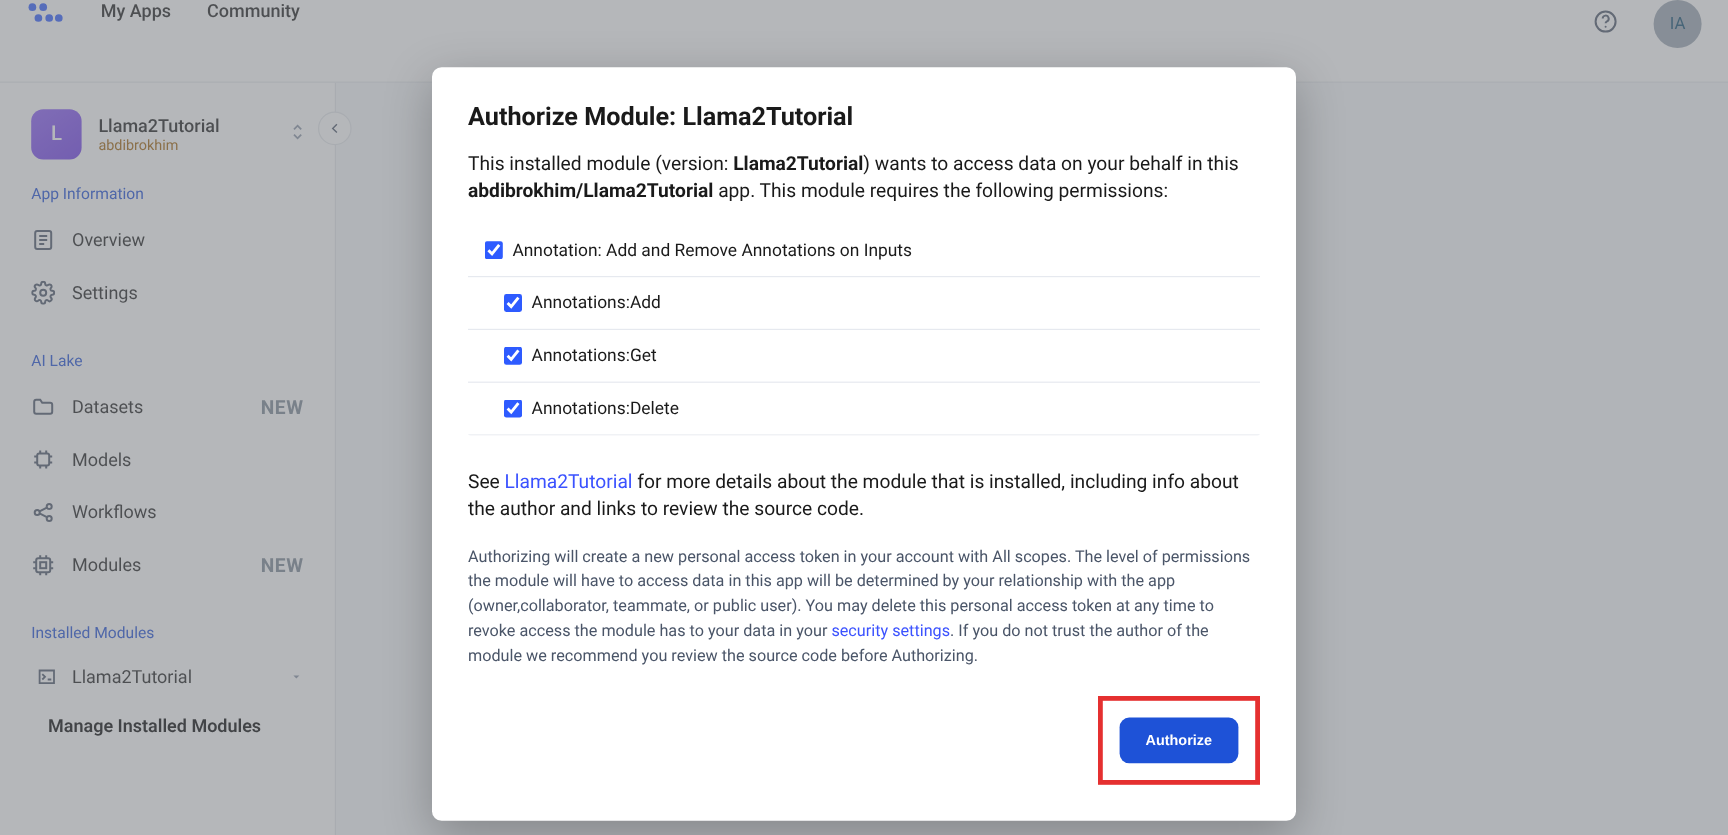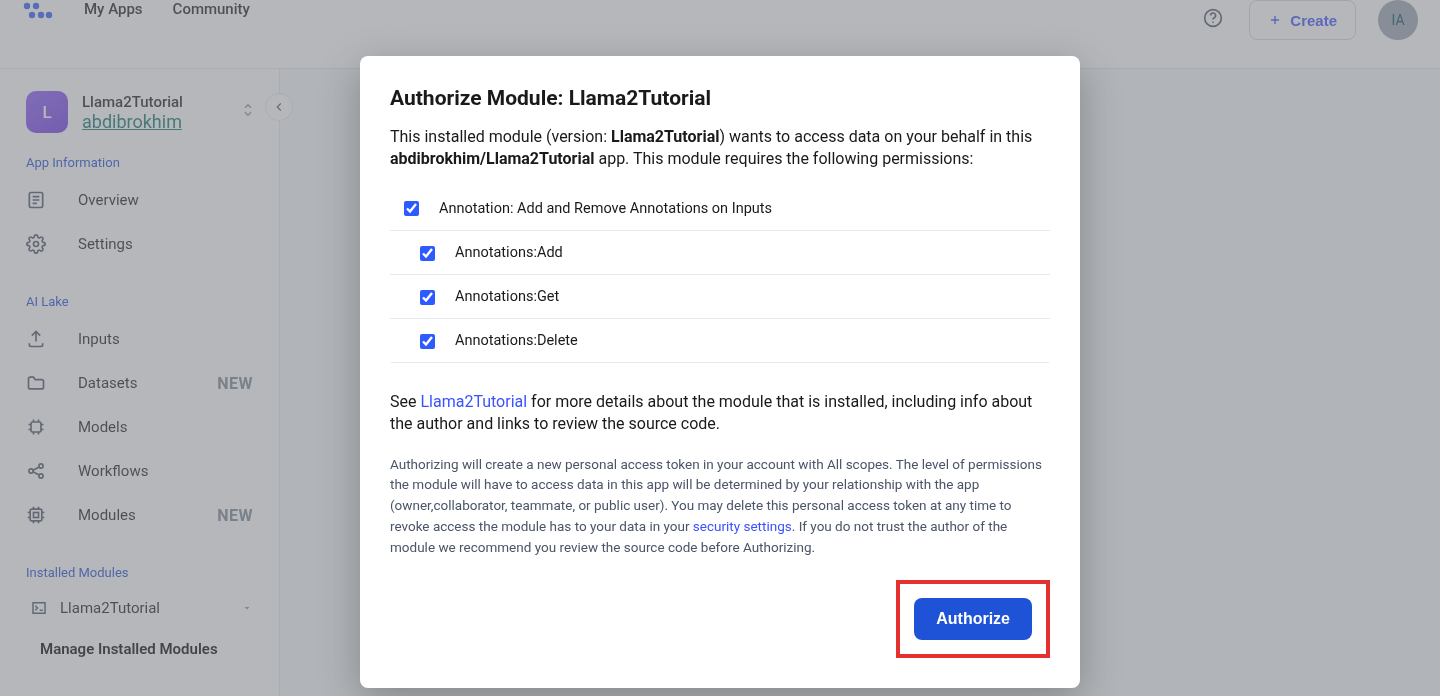--- a/index.html
+++ b/index.html
@@ -96,35 +96,35 @@
   .app-tile {
     width: 42px; height: 42px;
     border-radius: 10px;
     background: linear-gradient(145deg,#8a5cf6,#6d3ae8);
     color:#fff;
     font-weight:500;
     display:flex;align-items:center;justify-content:center;
     font-size: 17px;
   }
   .app-title { font-size: 15px; font-weight: 500; }
-  .app-user { font-size: 18px; color:#0f766e; cursor:pointer;text-decoration:underline; }
+  .app-user { font-size: 12px; color:#a16207; cursor:pointer; }
   .updown {
     margin-left:auto;
     width:22px;height:22px;
     color:#8a94a6;
     cursor:pointer;
   }
 
   .sec-label {
     padding: 8px 26px;
     font-size: 13px;
     color: #1d4ed8;
   }
   .nav-item {
-    display:flex; align-items:center; gap: 32px;
+    display:flex; align-items:center; gap: 14px;
     padding: 12px 26px;
     font-size: 15px;
     color:#1a1a1a;
     cursor:pointer;
   }
   .nav-item .icon { width:20px;height:20px; color:#4a5568; display:flex;align-items:center;justify-content:center;}
   .nav-item .badge {
     margin-left:auto;
     font-size:16px;
     font-weight:700;
@@ -166,26 +166,26 @@
   }
   .modal h2 { font-size: 21px; font-weight: 700; margin-bottom: 16px; }
   .modal p.lead { font-size: 16px; line-height: 1.4; margin-bottom: 16px; }
   .modal p.lead b { font-weight:700; }
   .perm-box {
     max-height: 206px;
     overflow-y: auto;
     border-radius: 2px;
   }
   .perm-row {
-    display:flex; align-items:center; gap:20px;
+    display:flex; align-items:center; gap:8px;
     padding: 13px 14px;
     border-bottom: 1px solid #e6e9ef;
     font-size:14.5px;
   }
-  .perm-row.child { padding-left: 30px; align-items: flex-end; }
+  .perm-row.child { padding-left: 30px; }
   .perm-box::-webkit-scrollbar { width:8px; }
   .perm-box::-webkit-scrollbar-thumb { background:#c3c9d5; border-radius:4px; }
   input[type=checkbox]{
     width:15px;height:15px;
     accent-color:#2e5bff;
     cursor:pointer;
   }
   .see-more { margin-top: 28px; font-size:16px; line-height:1.4; }
   .see-more a { color:#3b52ff; text-decoration:none; cursor:pointer; }
   .fineprint {
@@ -202,21 +202,21 @@
   .auth-wrap {
     border: 4px solid #e53030;
     padding: 14px 14px;
   }
   .auth-btn {
     background:#1e52d7;
     color:#fff;
     border:none;
     border-radius:8px;
     padding: 12px 22px;
-    font-size:16px;
+    font-size:12px;
     font-weight:600;
     cursor:pointer;
   }
   svg { display:block; }
 </style>
 </head>
 <body>
 
 <div class="topbar">
   <div class="logo">
@@ -231,26 +231,20 @@
   <div class="navlink">My Apps</div>
   <div class="navlink">Community</div>
   <div class="spacer"></div>
   <div class="icon-btn">
     <svg width="20" height="20" viewBox="0 0 24 24" fill="none" stroke="currentColor" stroke-width="2">
       <circle cx="12" cy="12" r="10"></circle>
       <path d="M9.1 9a3 3 0 1 1 4.3 2.7c-.9.5-1.4 1-1.4 2"></path>
       <circle cx="12" cy="17.2" r="1" fill="currentColor" stroke="none"></circle>
     </svg>
   </div>
-  <button class="create-btn">
-    <svg width="14" height="14" viewBox="0 0 24 24" fill="none" stroke="currentColor" stroke-width="2.5">
-        <path d="M12 5v14M5 12h14"></path>
-      </svg>
-    <span>Create</span>
-  </button>
   <div class="avatar">IA</div>
 </div>
 
 <div class="shell">
   <div class="sidebar">
     <div class="collapse-btn">
       <svg width="14" height="14" viewBox="0 0 24 24" fill="none" stroke="#4a5568" stroke-width="2">
           <path d="M15 18l-6-6 6-6"></path>
         </svg>
     </div>
@@ -286,28 +280,20 @@
             <circle cx="12" cy="12" r="3"></circle>
             <path d="M19.4 15a1.7 1.7 0 0 0 .3 1.8l.1.1a2 2 0 1 1-2.9 2.9l-.1-.1a1.7 1.7 0 0 0-1.8-.3 1.7 1.7 0 0 0-1 1.5V21a2 2 0 1 1-4 0v-.1a1.7 1.7 0 0 0-1-1.5 1.7 1.7 0 0 0-1.8.3l-.1.1a2 2 0 1 1-2.9-2.9l.1-.1a1.7 1.7 0 0 0 .3-1.8 1.7 1.7 0 0 0-1.5-1H3a2 2 0 1 1 0-4h.1a1.7 1.7 0 0 0 1.5-1 1.7 1.7 0 0 0-.3-1.8l-.1-.1a2 2 0 1 1 2.9-2.9l.1.1a1.7 1.7 0 0 0 1.8.3h0A1.7 1.7 0 0 0 10 3.1V3a2 2 0 1 1 4 0v.1a1.7 1.7 0 0 0 1 1.5h0a1.7 1.7 0 0 0 1.8-.3l.1-.1a2 2 0 1 1 2.9 2.9l-.1.1a1.7 1.7 0 0 0-.3 1.8v0a1.7 1.7 0 0 0 1.5 1H21a2 2 0 1 1 0 4h-.1a1.7 1.7 0 0 0-1.5 1z"></path>
           </svg>
       </span>
       <span>Settings</span>
     </div>
 
     <div class="sec-gap"></div>
     <div class="sec-label">AI Lake</div>
 
-    <div class="nav-item">
-      <span class="icon">
-        <svg width="20" height="20" viewBox="0 0 24 24" fill="none" stroke="currentColor" stroke-width="2">
-            <path d="M4 17v2a2 2 0 0 0 2 2h12a2 2 0 0 0 2-2v-2M12 3v12M7 8l5-5 5 5"></path>
-          </svg>
-      </span>
-      <span>Inputs</span>
-    </div>
 
     <div class="nav-item">
       <span class="icon">
         <svg width="20" height="20" viewBox="0 0 24 24" fill="none" stroke="currentColor" stroke-width="2">
             <path d="M3 7a2 2 0 0 1 2-2h4l2 3h8a2 2 0 0 1 2 2v7a2 2 0 0 1-2 2H5a2 2 0 0 1-2-2z"></path>
           </svg>
       </span>
       <span>Datasets</span>
       <span class="badge">NEW</span>
     </div>

